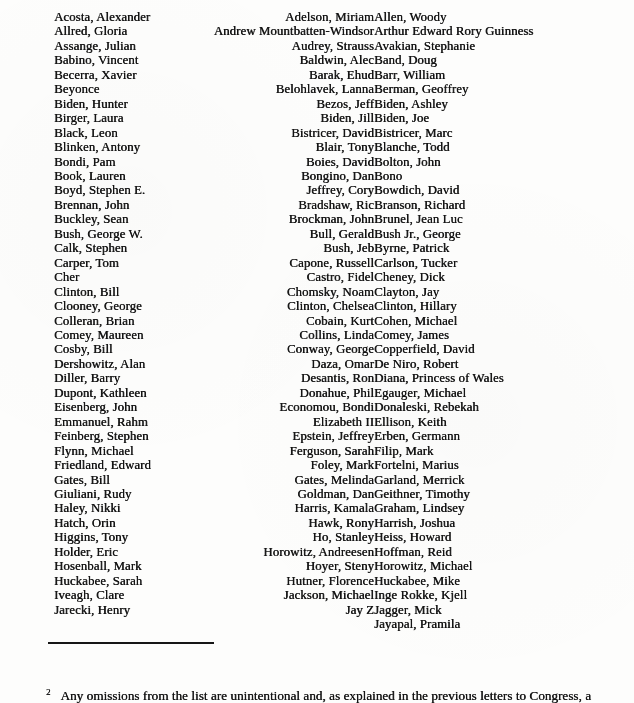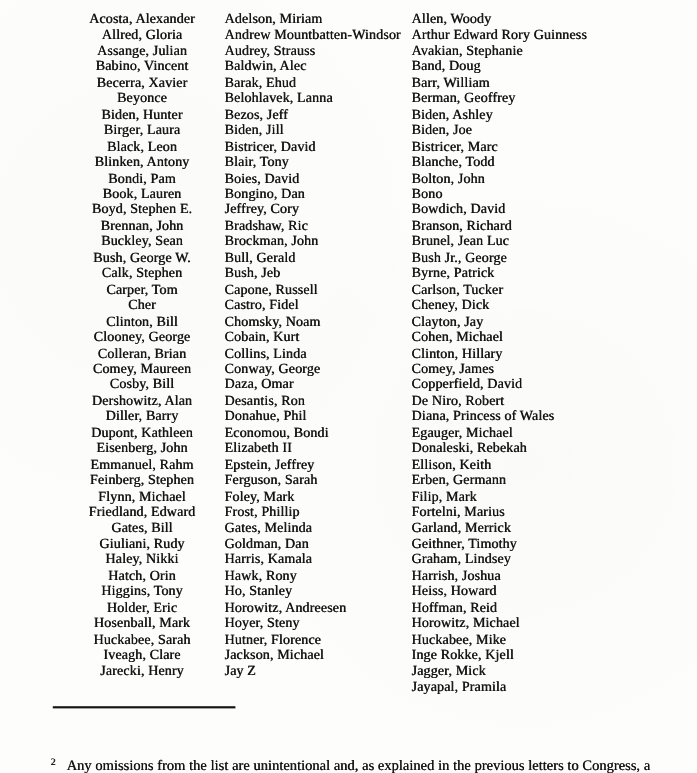--- a/index.html
+++ b/index.html
@@ -24,22 +24,22 @@
       #fdfdfc;
   }
   .columns {
     position: absolute;
     top: 10px;
     left: 54px;
     right: 0;
     display: flex;
   }
   .name-column { flex: 0 0 auto; }
-  .col-1 { width: 150px; text-align: center; }
-  .col-2 { width: 170px; }
+  .col-1 { width: 150px; }
+  .col-2 { width: 170px; text-align: right; }
   .col-3 { width: 260px; }
   .name-row {
     font-size: 12.8px;
     line-height: 14.45px;
     white-space: nowrap;
     letter-spacing: 0.1px;
     text-shadow: 0.4px 0 0 #222;
   }
   .footnote-rule {
     position: absolute;
@@ -130,32 +130,32 @@
         <div class="name-row">Boies, David</div>
         <div class="name-row">Bongino, Dan</div>
         <div class="name-row">Jeffrey, Cory</div>
         <div class="name-row">Bradshaw, Ric</div>
         <div class="name-row">Brockman, John</div>
         <div class="name-row">Bull, Gerald</div>
         <div class="name-row">Bush, Jeb</div>
         <div class="name-row">Capone, Russell</div>
         <div class="name-row">Castro, Fidel</div>
         <div class="name-row">Chomsky, Noam</div>
+        <div class="name-row">Clinton, Chelsea</div>
         <div class="name-row">Cobain, Kurt</div>
         <div class="name-row">Collins, Linda</div>
         <div class="name-row">Conway, George</div>
         <div class="name-row">Daza, Omar</div>
         <div class="name-row">Desantis, Ron</div>
         <div class="name-row">Donahue, Phil</div>
         <div class="name-row">Economou, Bondi</div>
         <div class="name-row">Elizabeth II</div>
         <div class="name-row">Epstein, Jeffrey</div>
         <div class="name-row">Ferguson, Sarah</div>
         <div class="name-row">Foley, Mark</div>
-        <div class="name-row">Frost, Phillip</div>
         <div class="name-row">Gates, Melinda</div>
         <div class="name-row">Goldman, Dan</div>
         <div class="name-row">Harris, Kamala</div>
         <div class="name-row">Hawk, Rony</div>
         <div class="name-row">Ho, Stanley</div>
         <div class="name-row">Horowitz, Andreesen</div>
         <div class="name-row">Hoyer, Steny</div>
         <div class="name-row">Hutner, Florence</div>
         <div class="name-row">Jackson, Michael</div>
         <div class="name-row">Jay Z</div>
@@ -174,22 +174,22 @@
         <div class="name-row">Bolton, John</div>
         <div class="name-row">Bono</div>
         <div class="name-row">Bowdich, David</div>
         <div class="name-row">Branson, Richard</div>
         <div class="name-row">Brunel, Jean Luc</div>
         <div class="name-row">Bush Jr., George</div>
         <div class="name-row">Byrne, Patrick</div>
         <div class="name-row">Carlson, Tucker</div>
         <div class="name-row">Cheney, Dick</div>
         <div class="name-row">Clayton, Jay</div>
+        <div class="name-row">Clinton, Hillary</div>
         <div class="name-row">Cohen, Michael</div>
-        <div class="name-row">Clinton, Hillary</div>
         <div class="name-row">Comey, James</div>
         <div class="name-row">Copperfield, David</div>
         <div class="name-row">De Niro, Robert</div>
         <div class="name-row">Diana, Princess of Wales</div>
         <div class="name-row">Egauger, Michael</div>
         <div class="name-row">Donaleski, Rebekah</div>
         <div class="name-row">Ellison, Keith</div>
         <div class="name-row">Erben, Germann</div>
         <div class="name-row">Filip, Mark</div>
         <div class="name-row">Fortelni, Marius</div>

